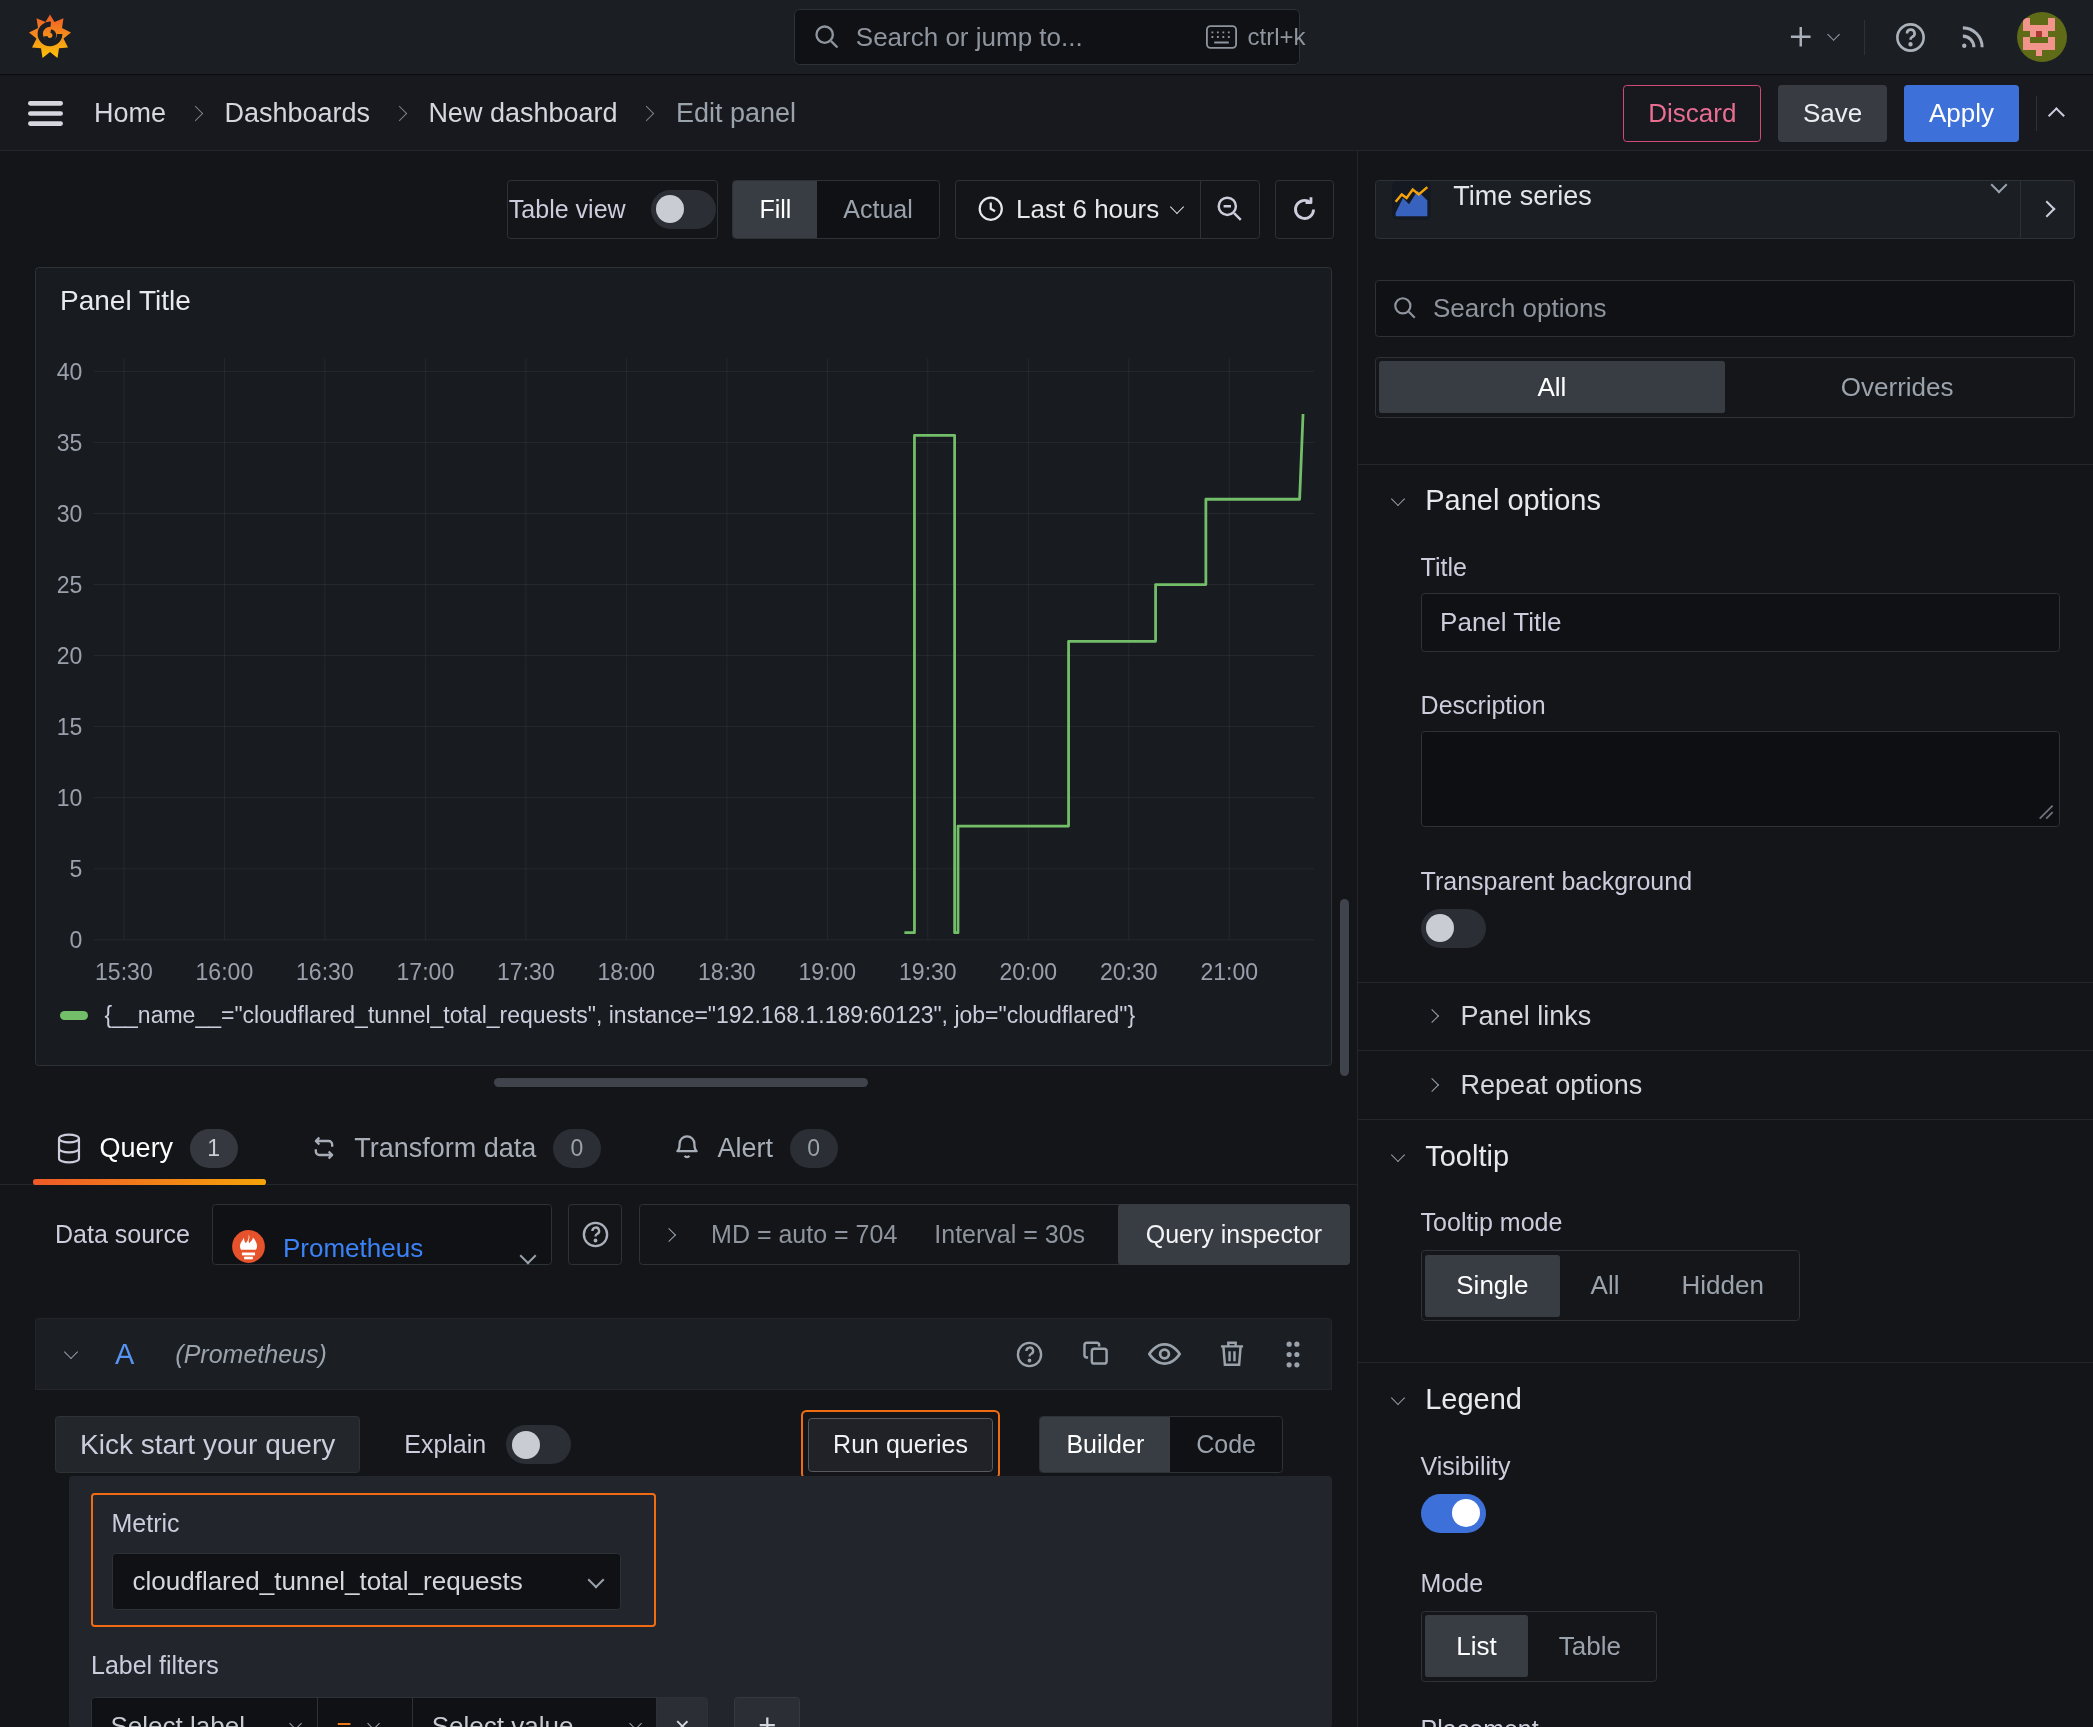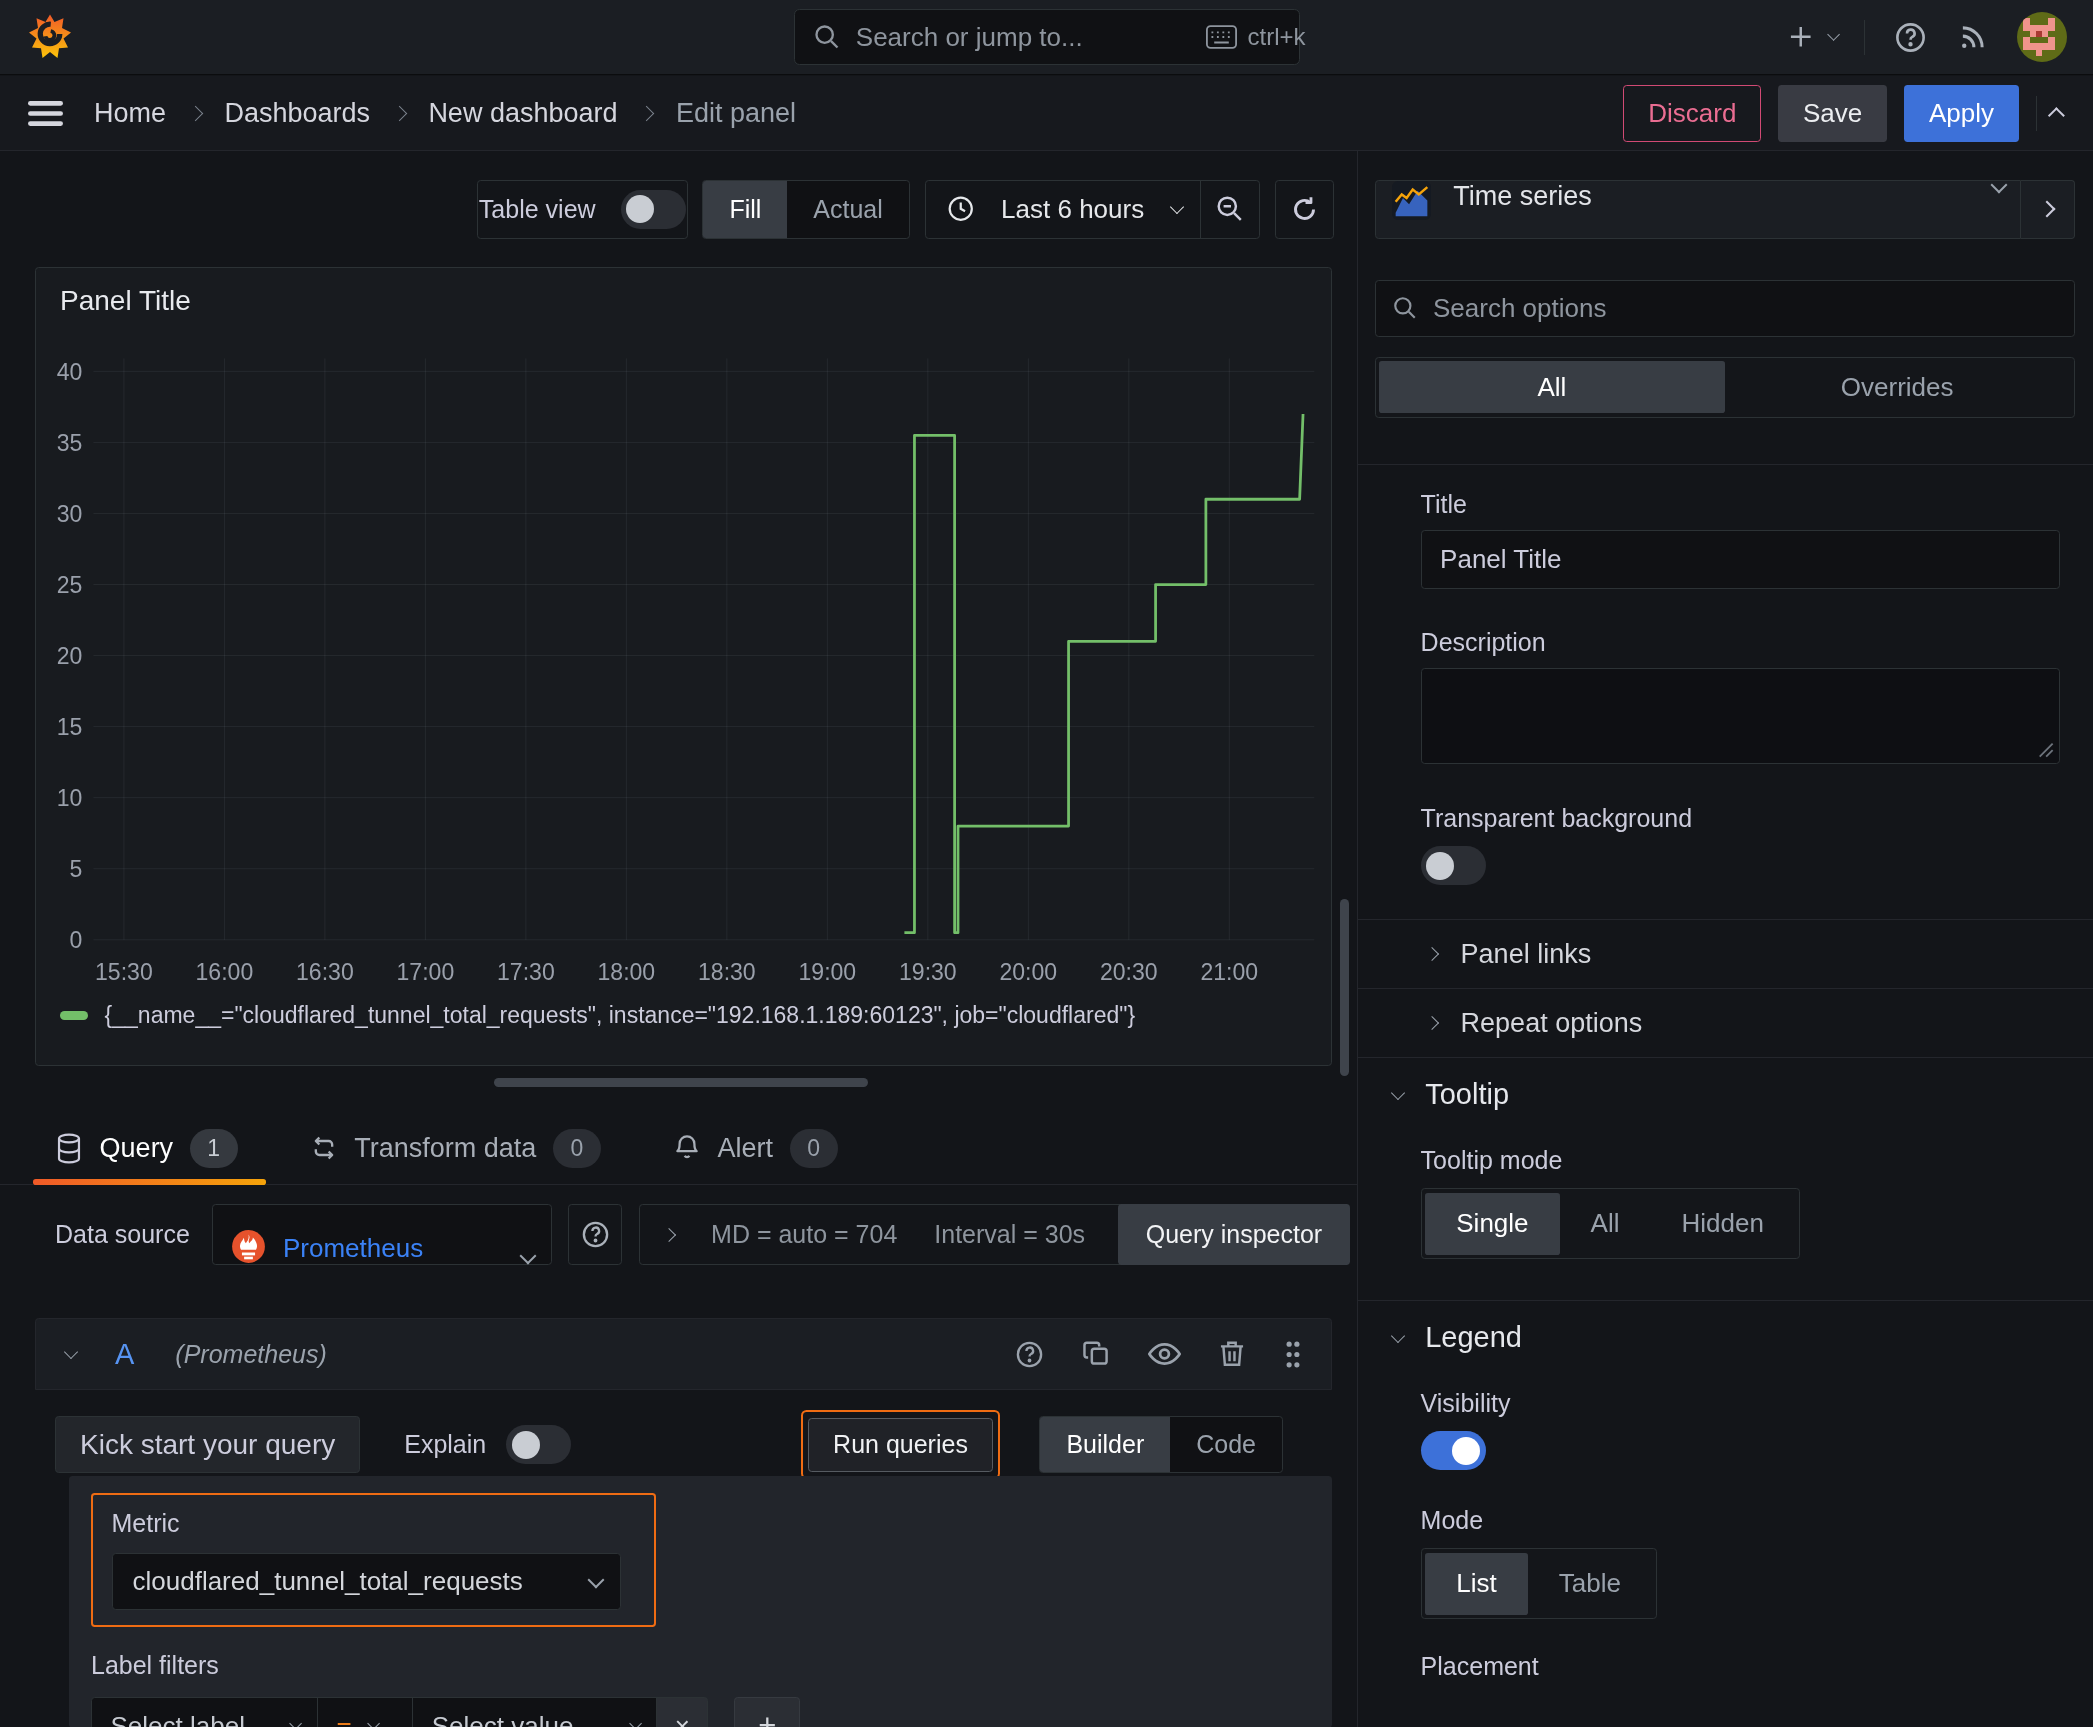--- a/index.html
+++ b/index.html
@@ -41,21 +41,21 @@
   .rightcol{position:absolute;left:1357px;top:0;right:0;height:100%;border-left:0.9px solid #24262c;
             padding:29.5px 18.5px 0 16.6px;overflow:hidden}
 
   
   .toolbar{position:absolute;top:29.5px;right:23px;display:flex;align-items:center;gap:14.8px;height:59px}
   .tool-box{height:59px;border:0.9px solid #2c3235;border-radius:3.7px;display:flex;align-items:center;padding:0 1px;gap:25px;font-size:25px;color:#ccccdc}
   .seg{display:inline-flex;height:59px;border:0.9px solid #2c3235;border-radius:3.7px;background:#101114;overflow:hidden;align-items:stretch}
   .seg>div{padding:15px 26px;display:flex;align-items:center;font-size:25px;color:#9aa2ac;cursor:pointer}
   .seg>div.on{background:#383d44;color:#fff}
   .timepick{height:59px;border:0.9px solid #2c3235;border-radius:3.7px;display:flex;align-items:stretch}
-  .timepick .tp-main{display:flex;align-items:center;gap:26px;padding:0 20px;font-size:26px;color:#e6e8eb}
+  .timepick .tp-main{display:flex;align-items:center;gap:11px;padding:0 20px;font-size:26px;color:#e6e8eb}
   .timepick .tp-zoom{border-left:0.9px solid #2c3235;width:59px;display:flex;align-items:center;justify-content:center;color:#ccccdc}
   .square-btn{width:59px;height:59px;border:0.9px solid #2c3235;border-radius:3.7px;display:flex;align-items:center;justify-content:center;color:#ccccdc;cursor:pointer}
 
   
   .toggle{width:65px;height:39px;border-radius:19.4px;background:#2b2e34;position:relative;cursor:pointer;flex:0 0 auto}
   .toggle .knob{position:absolute;left:5.5px;top:5.5px;width:28px;height:28px;border-radius:50%;background:#c9cdd3}
   .toggle.on{background:#3d71d9}
   .toggle.on .knob{left:auto;right:5.5px;background:#fff}
 
   
@@ -560,20 +560,24 @@
       </div>
 
       <div class="bigseg">
         <div class="on">All</div>
         <div>Overrides</div>
       </div>
 
       <div style="height:46px"></div>
       <div class="hdiv"></div>
 
+      <div class="sec-head">
+        <span class="chev down" style="width:10px;height:10px;border-width:1.8px"></span>
+        <span>Panel options</span>
+      </div>
 
       <div class="opt-group">
         <div class="opt-label">Title</div>
         <input class="text-input" value="Panel Title" style="">
         <div class="opt-label" style="margin-top:39px">Description</div>
         <div class="textarea-wrap">
           <textarea style=""></textarea>
           <span class="grip-corner">
             <svg width="18.5" height="18.5" viewBox="0 0 20 20" stroke="#6c737c" stroke-width="2">
                 <path d="M4 18 L18 4 M11 18 L18 11"></path>

